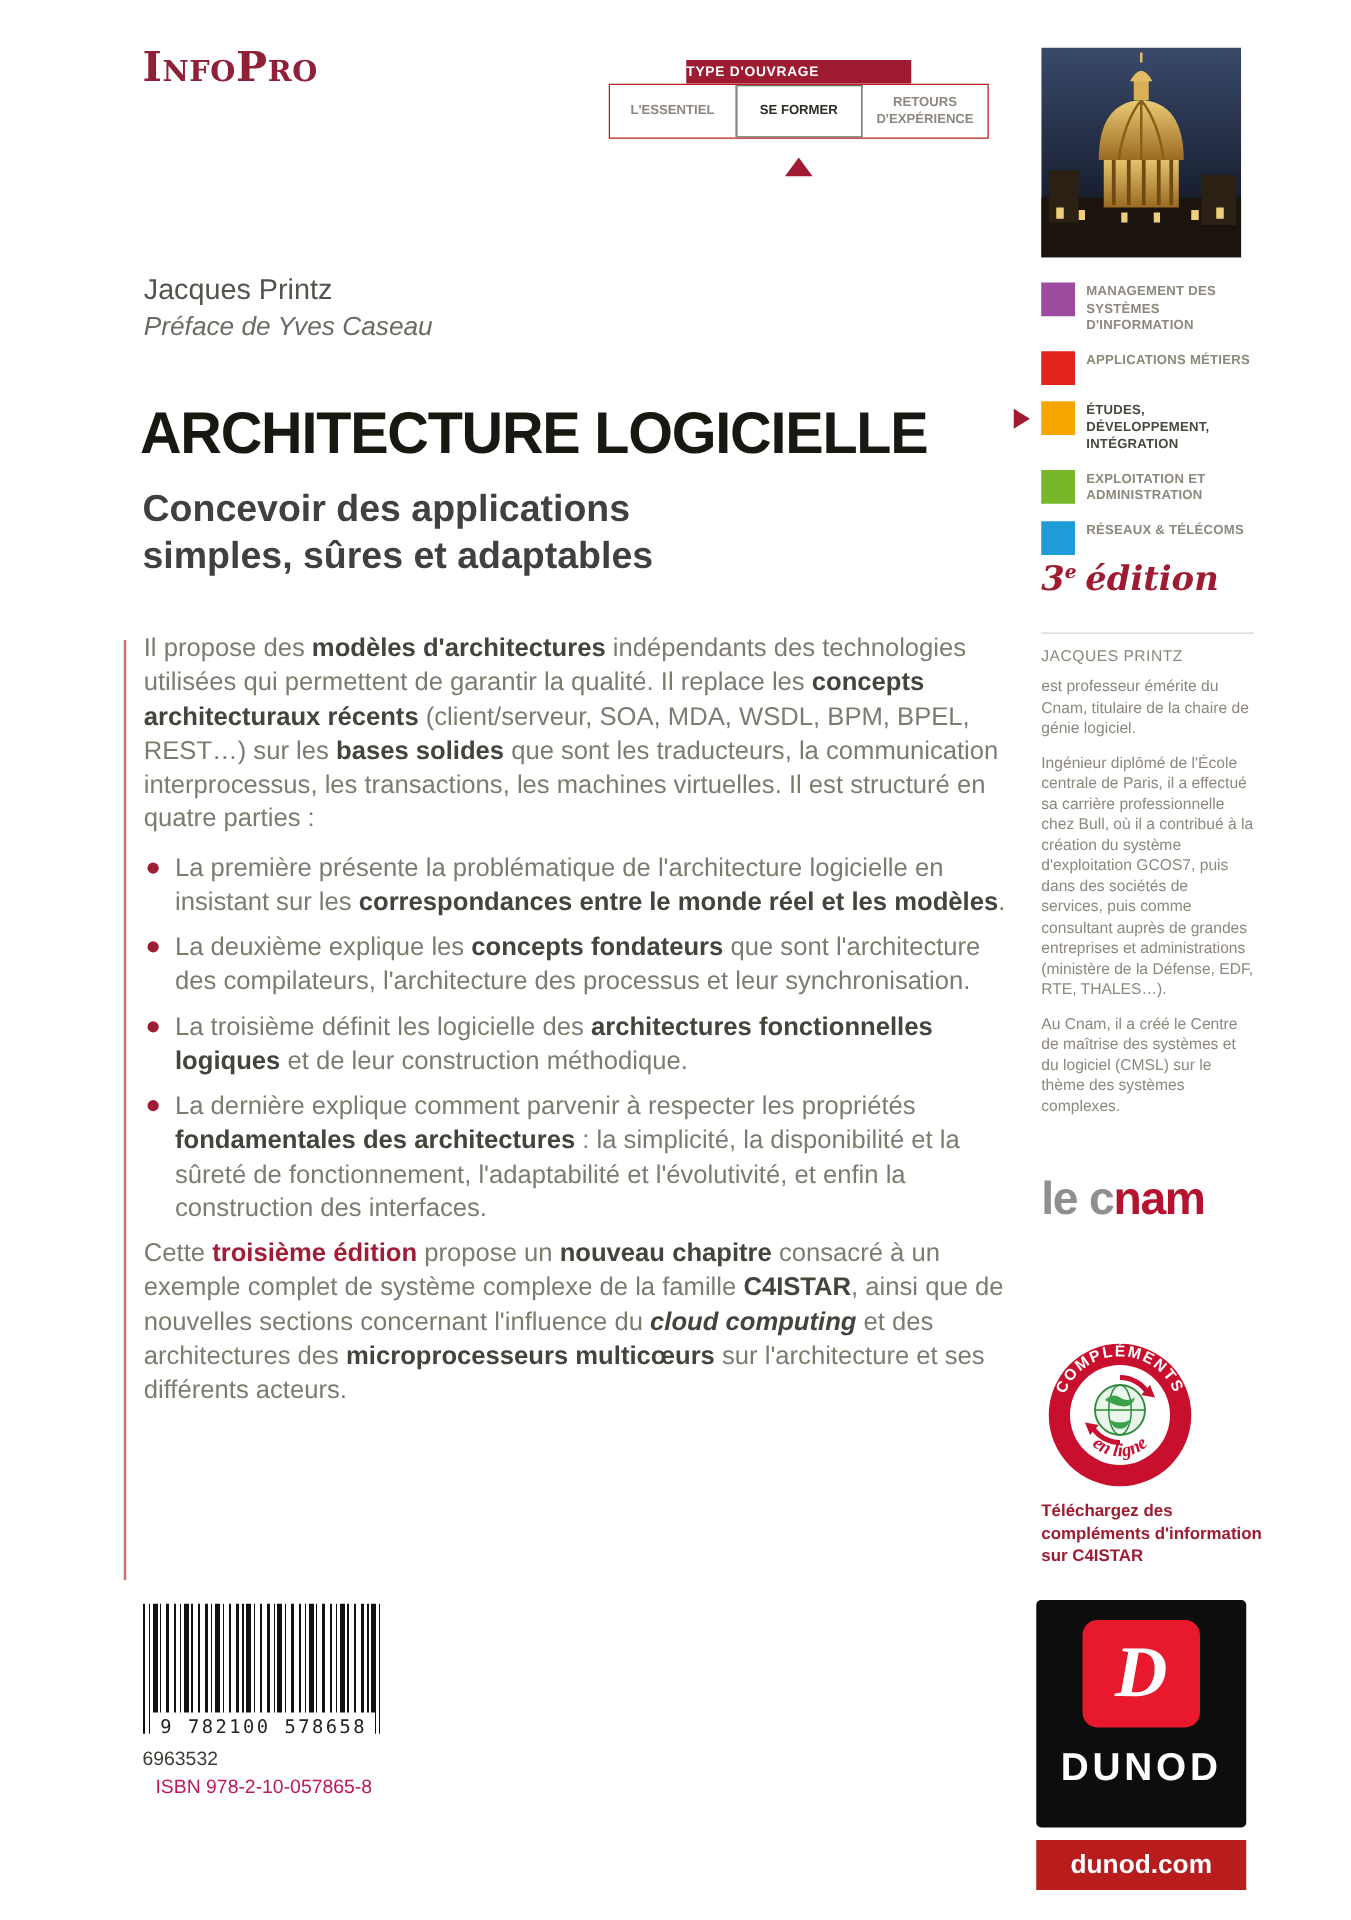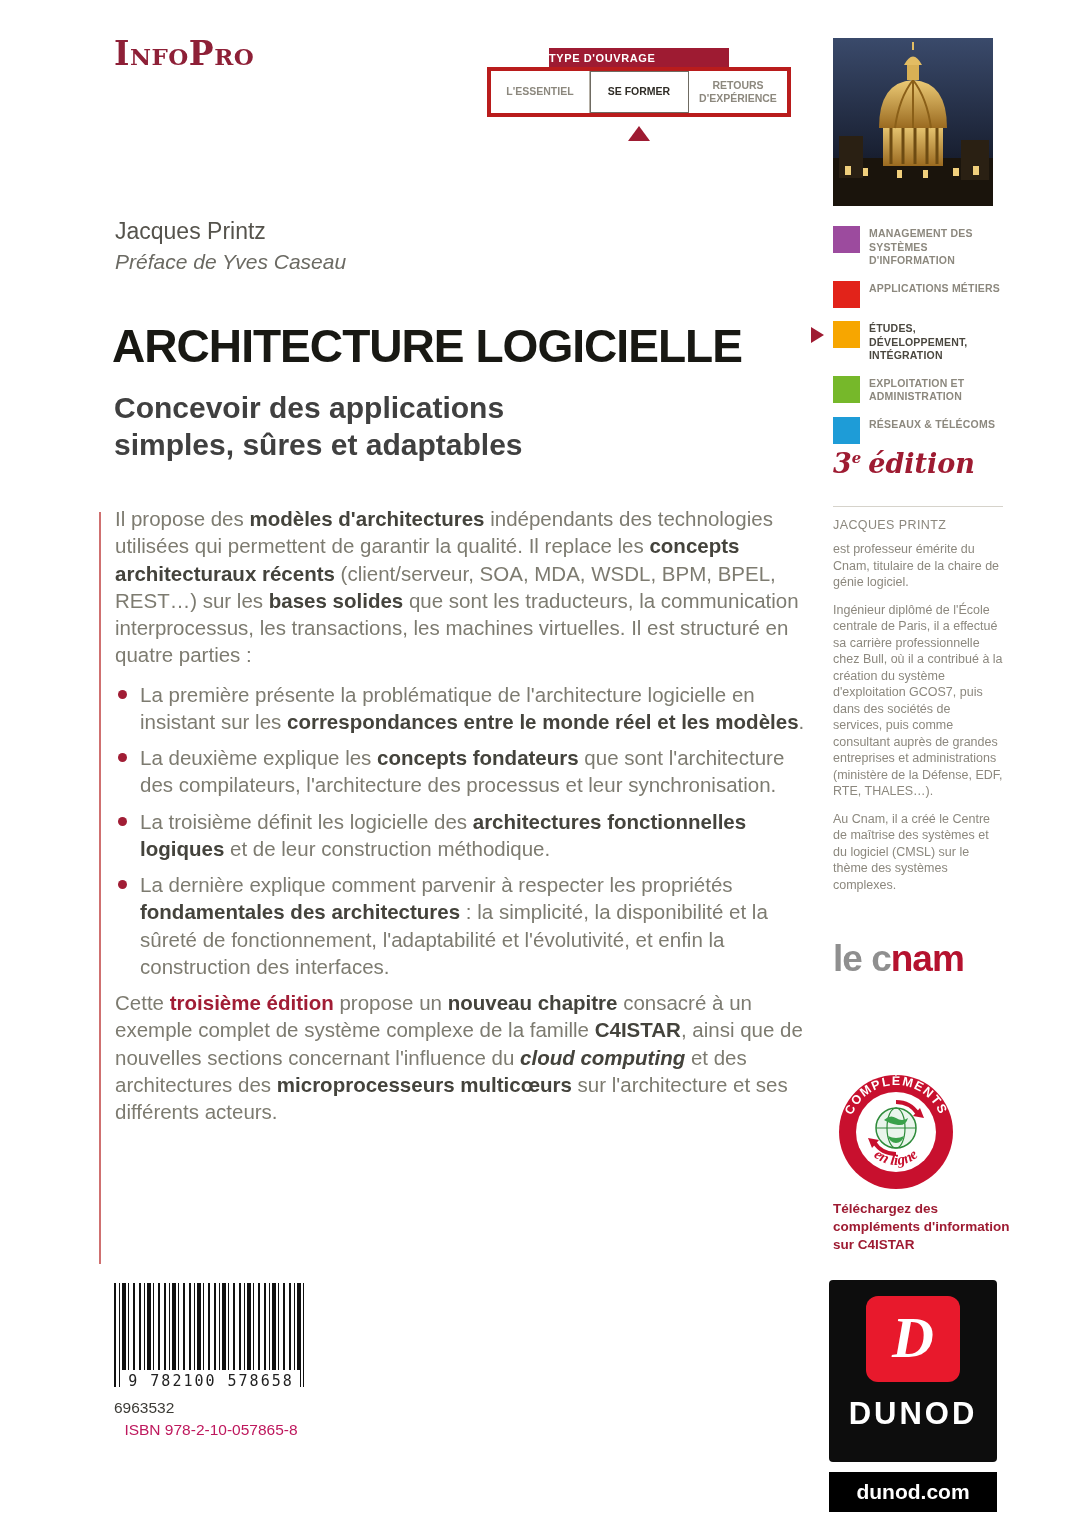--- a/index.html
+++ b/index.html
@@ -6,21 +6,21 @@
   .page{position:relative;width:1081px;height:1536px;background:#ffffff;margin:0 auto;
         font-family:"Liberation Sans",sans-serif;overflow:hidden;}
 
   
   .brand{position:absolute;left:114px;top:34px;font-family:"DejaVu Serif",serif;
          font-variant:small-caps;font-weight:bold;font-size:33px;color:#8e2037;letter-spacing:.5px;}
 
   .type-box{position:absolute;left:487px;top:48px;width:304px;}
   .type-header{width:180px;margin:0 auto;background:#9e1b32;color:#fff;font-size:11px;
                font-weight:bold;text-align:left;letter-spacing:.6px;padding:4px 0 3px;}
-  .type-cells{display:flex;border:4px solid #b91c1c;background:#fff;}
+  .type-cells{display:flex;border:1px solid #b91c1c;background:#fff;}
   .type-cell{flex:1;padding:5px 4px;font-size:10.5px;font-weight:bold;color:#8c887e;
              text-align:center;border-right:1px solid #b5b0a6;display:flex;align-items:center;
              justify-content:center;min-height:32px;line-height:1.25;}
   .type-cell:last-child{border-right:none;}
   .type-cell.selected{color:#2f2c26;outline:1px solid #6f6b62;outline-offset:-1px;}
   .type-arrow{position:absolute;left:141px;top:78px;width:0;height:0;
               border-left:11px solid transparent;border-right:11px solid transparent;
               border-bottom:15px solid #9e1b32;}
 
   .dome{position:absolute;left:833px;top:38px;width:160px;height:168px;}
@@ -54,21 +54,21 @@
   .note{position:absolute;left:833px;top:1200px;width:180px;font-size:13.5px;font-weight:bold;
         color:#9e1b32;line-height:1.35;}
 
   .dunod{position:absolute;left:829px;top:1280px;width:168px;height:182px;background:#0d0d0d;
          border-radius:4px;display:flex;flex-direction:column;align-items:center;}
   .dunod-mark{margin-top:16px;width:94px;height:86px;background:#e8192c;border-radius:12px;
               display:flex;align-items:center;justify-content:center;}
   .dunod-d{color:#fff;font-size:58px;font-weight:bold;font-style:italic;
            font-family:"Liberation Serif",serif;transform:translateY(-2px);}
   .dunod-name{color:#fff;font-size:31px;font-weight:bold;letter-spacing:3px;margin-top:14px;}
-  .dunod-site{position:absolute;left:829px;top:1472px;width:168px;height:40px;background:#000000;
+  .dunod-site{position:absolute;left:829px;top:1472px;width:168px;height:40px;background:#b91c1c;
               color:#fff;font-size:21px;font-weight:bold;display:flex;align-items:center;
               justify-content:center;}
 
   
   .author{position:absolute;left:115px;top:218px;font-size:23px;color:#55534c;}
   .preface{position:absolute;left:115px;top:250px;font-size:21px;font-style:italic;color:#6b6a63;}
 
   .title{position:absolute;left:112px;top:318px;font-size:47px;font-weight:bold;color:#181813;
          letter-spacing:-1px;transform:scaleX(.98);transform-origin:left;}
   .subtitle{position:absolute;left:114px;top:390px;font-size:30px;font-weight:bold;color:#404040;

